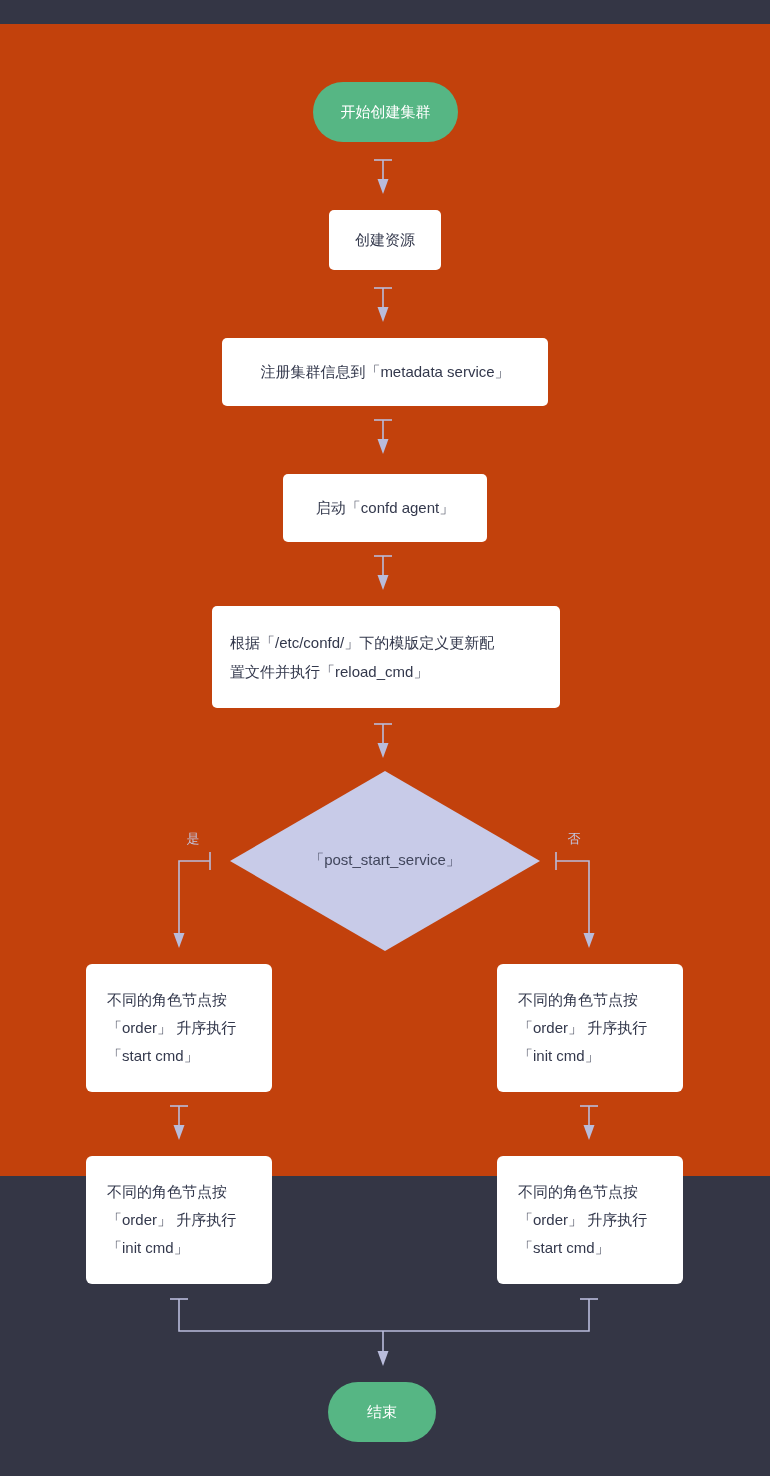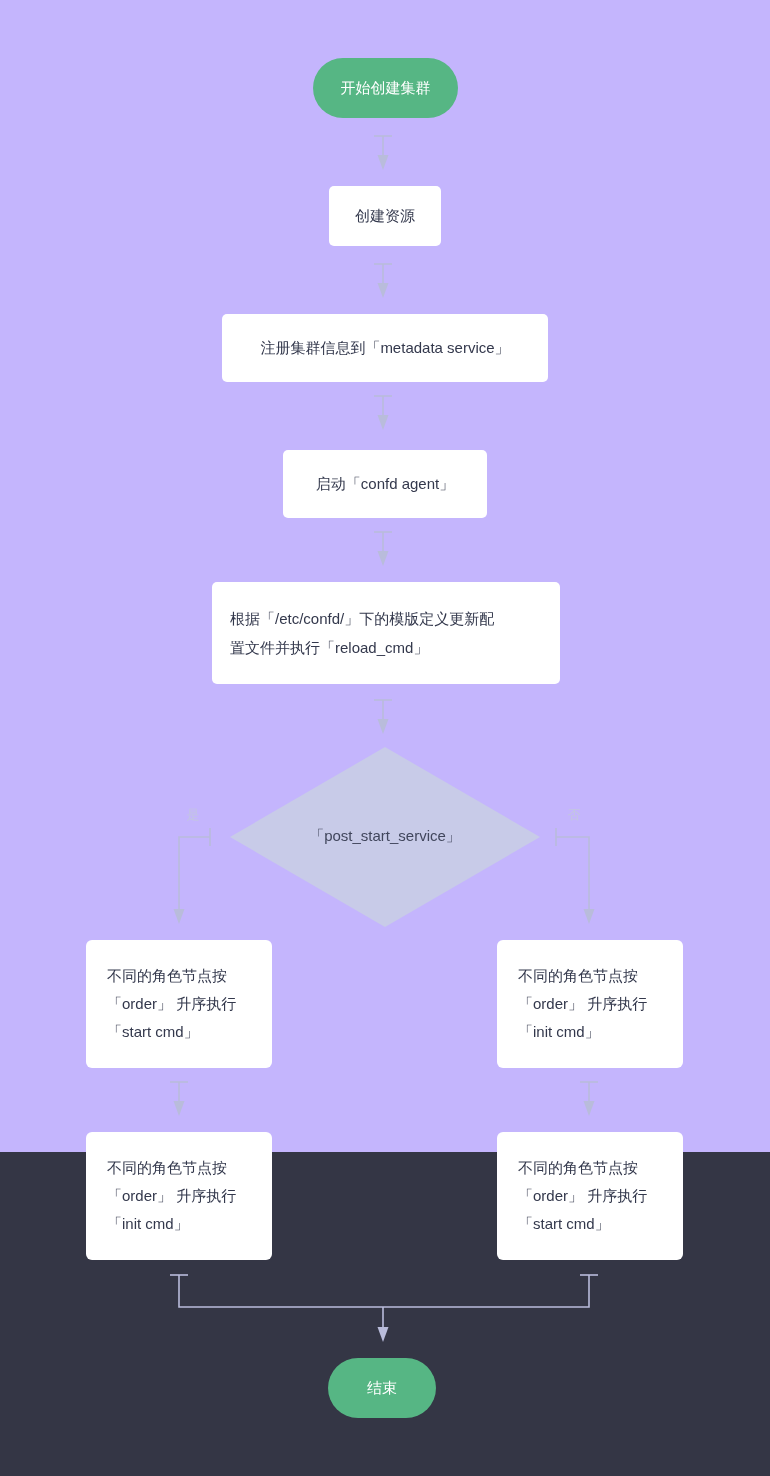--- a/index.html
+++ b/index.html
@@ -10,21 +10,22 @@
   body {
     width: 770px;
     height: 1476px;
     font-family: "Liberation Sans", "DejaVu Sans", sans-serif;
     overflow: hidden;
   }
   #flowchart-root {
     position: relative;
     width: 770px;
     height: 1152px;
-    background: #c4b5fd;
+    background: #c2410c;
+    margin-top: 24px;
   }
   svg.canvas {
     position: absolute;
     left: 0;
     top: 0;
     width: 770px;
     height: 1476px;
     display: block;
   }
   .node-text {

